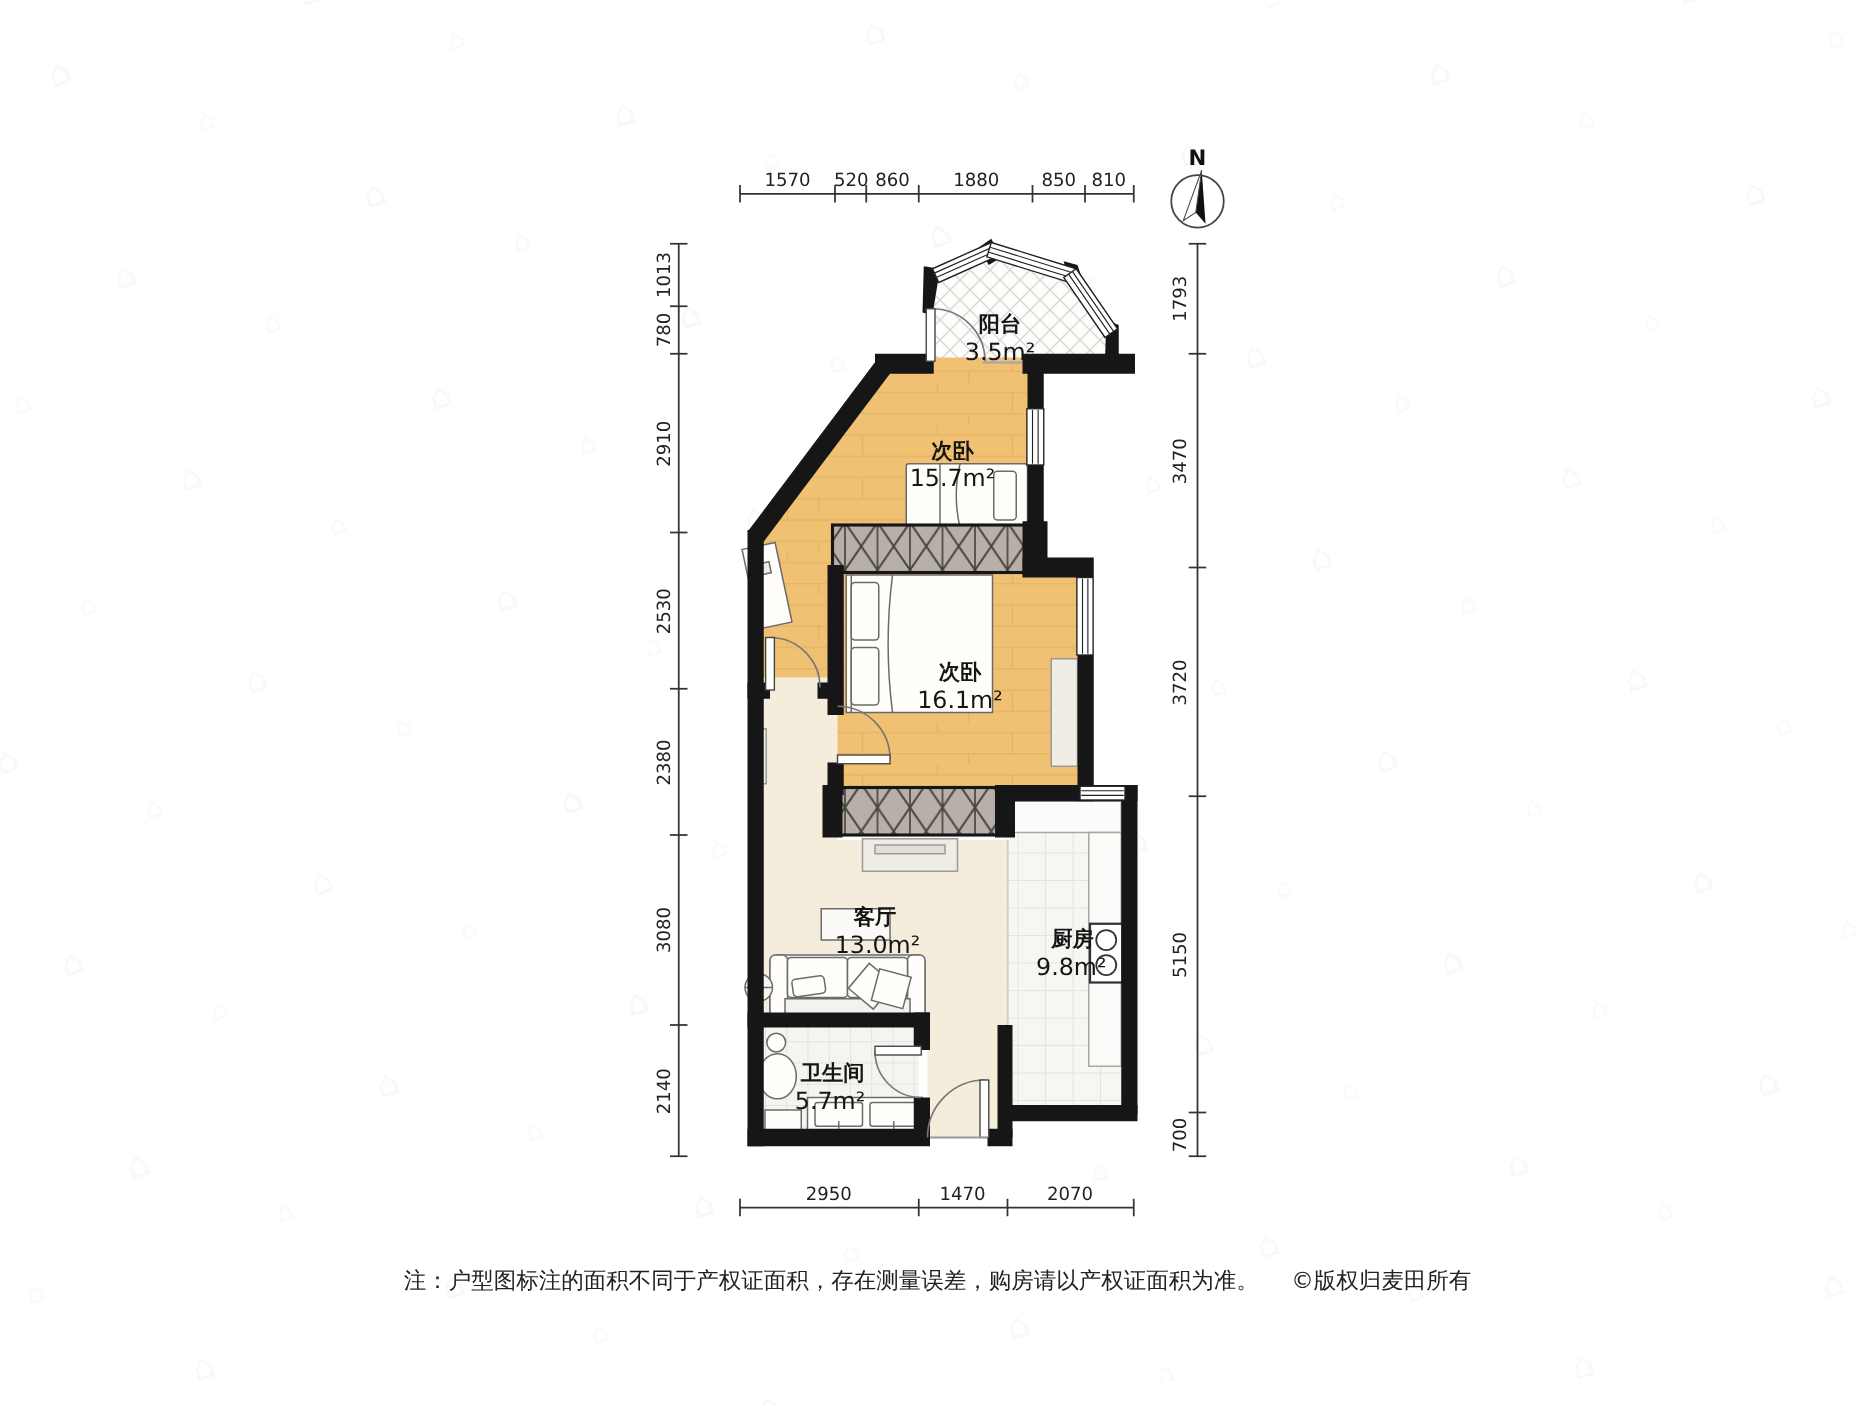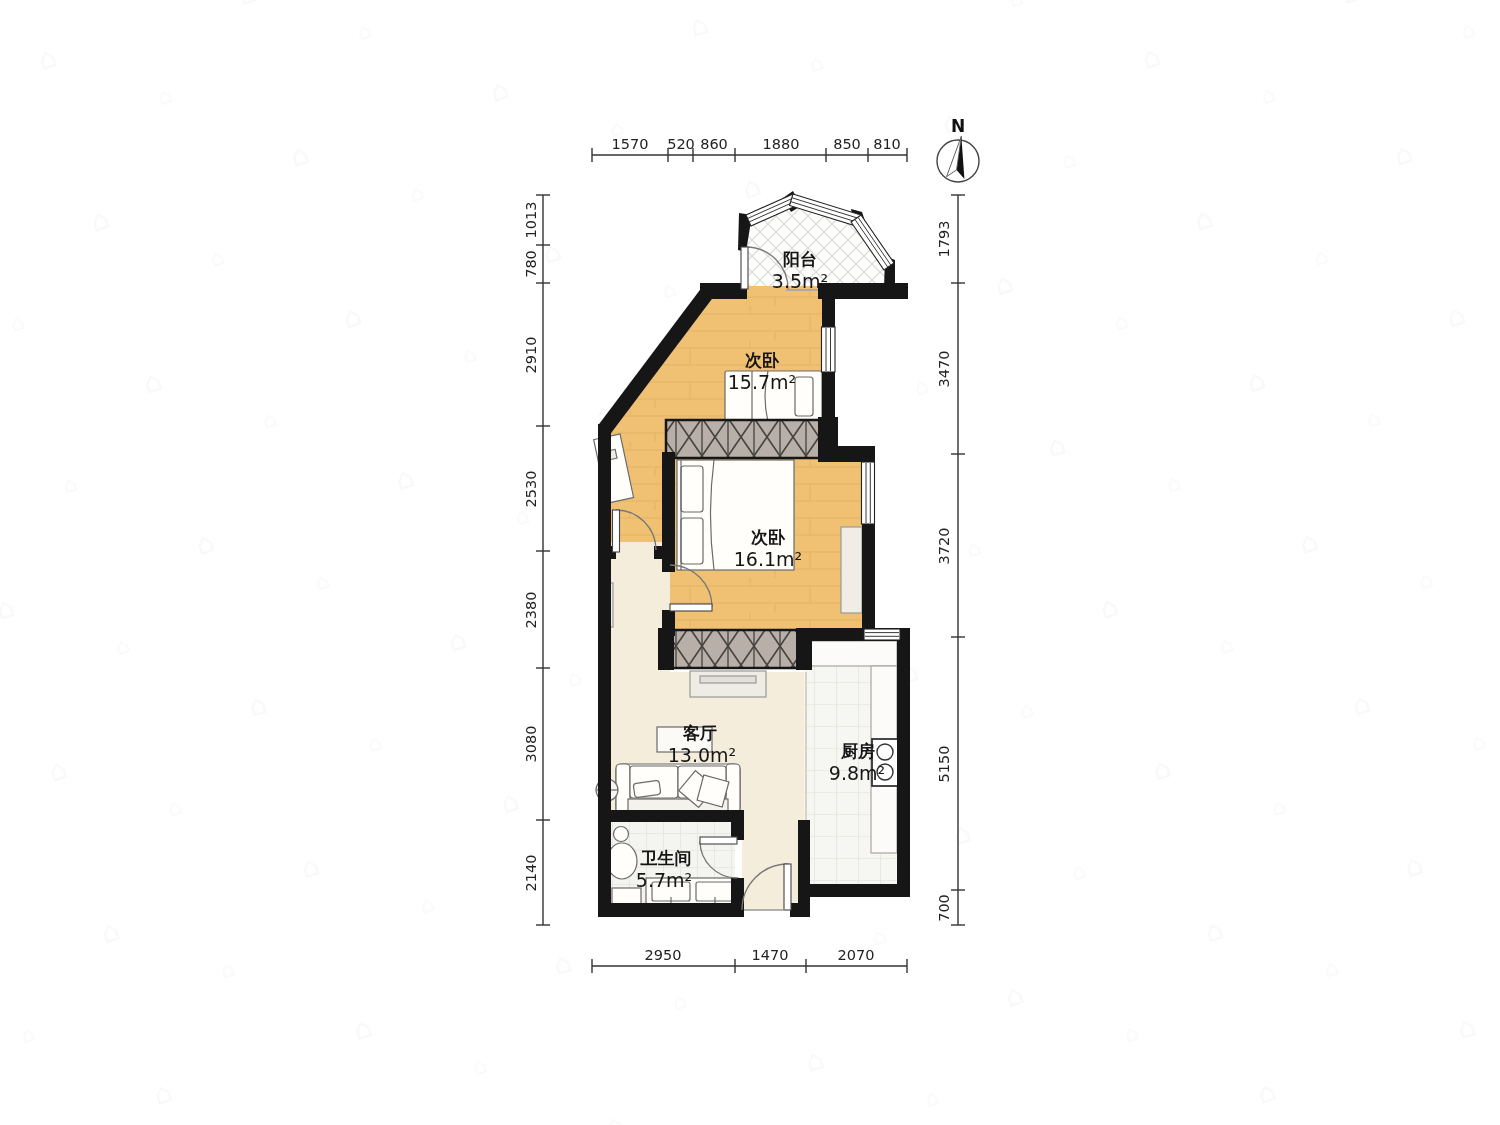--- a/index.html
+++ b/index.html
@@ -310,13 +310,16 @@
   <g>
     <text class="compass-n" x="958" y="132" text-anchor="middle">N</text>
     <circle cx="958" cy="161" r="21" fill="#FFF" stroke="#444" stroke-width="1.4"></circle>
     <g transform="rotate(8 958 160)">
       <polygon points="958,136 967,178 958,170" fill="#111"></polygon>
       <polygon points="958,136 949,178 958,170" fill="#FFF" stroke="#444" stroke-width="0.8"></polygon>
     </g>
   </g>
 </svg>
 
+<div class="footer">
+  <span>注：户型图标注的面积不同于产权证面积，存在测量误差，购房请以产权证面积为准。</span><span class="copy">©版权归麦田所有</span>
 </div>
+</div>
 
 </body></html>

